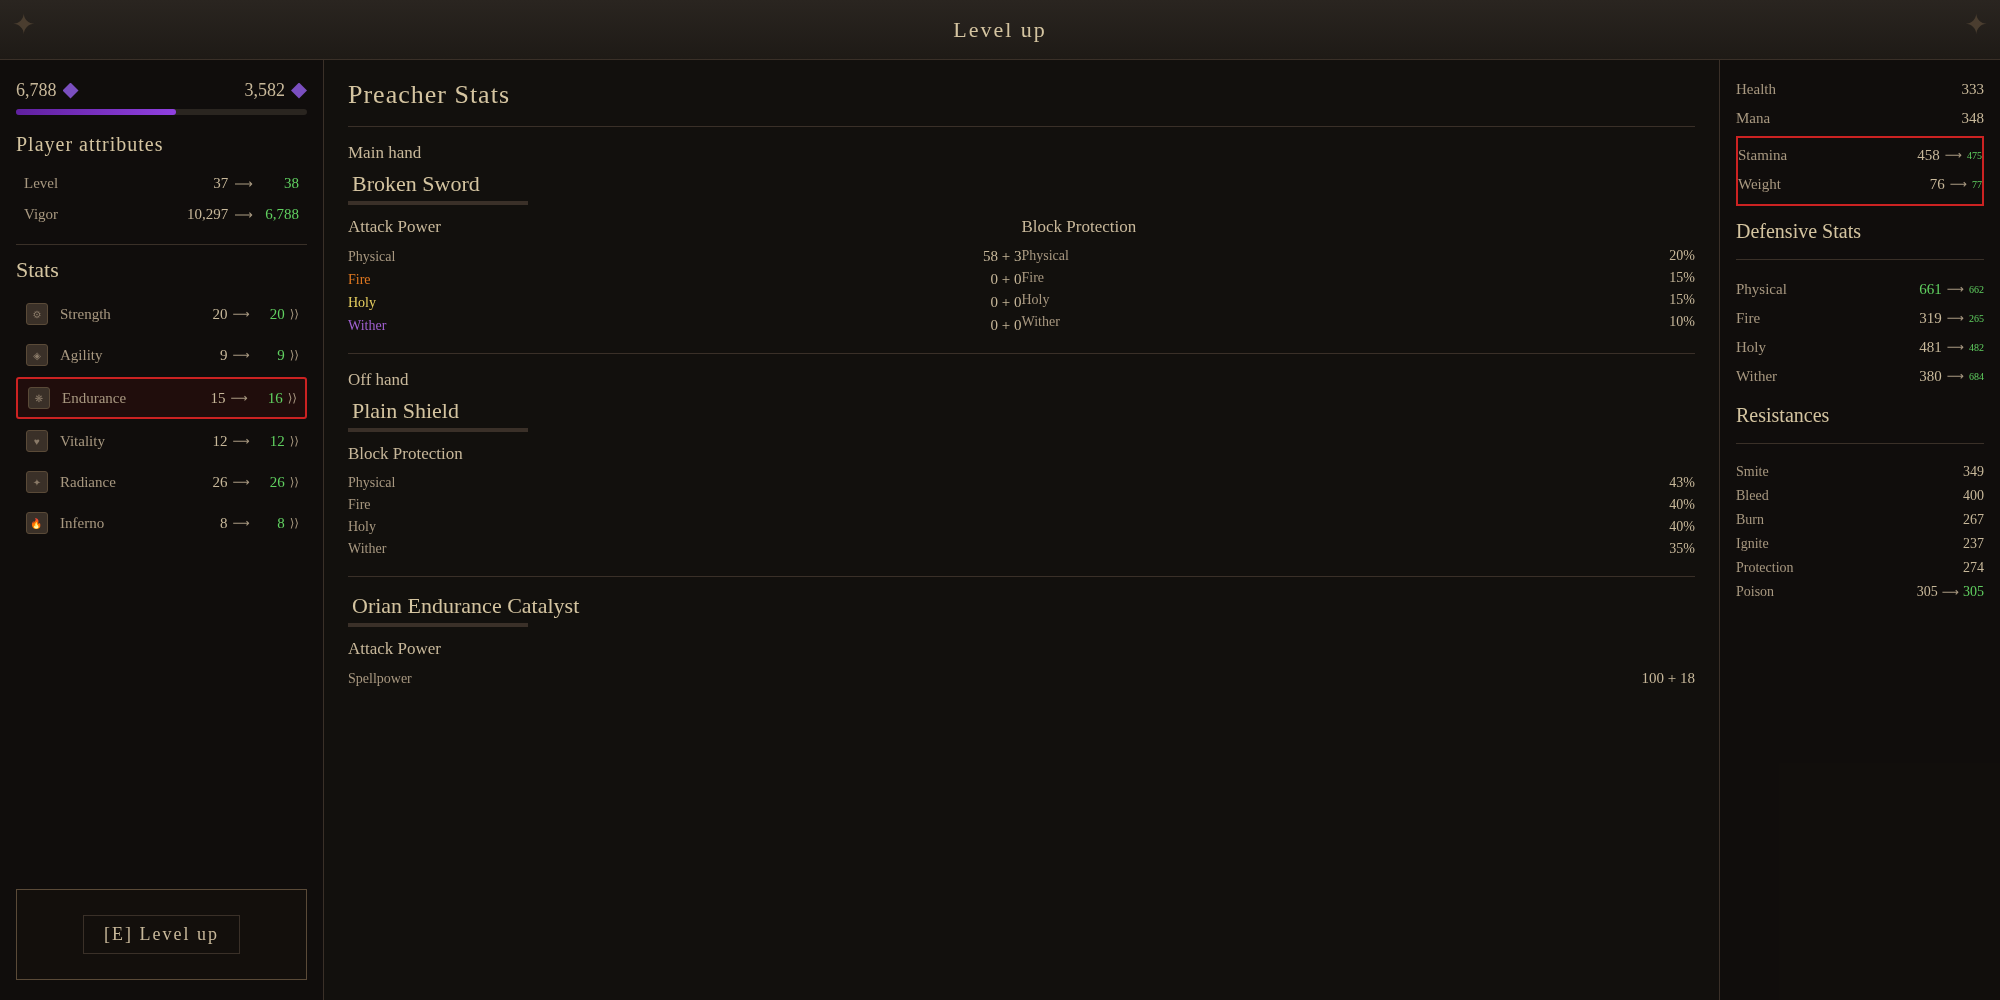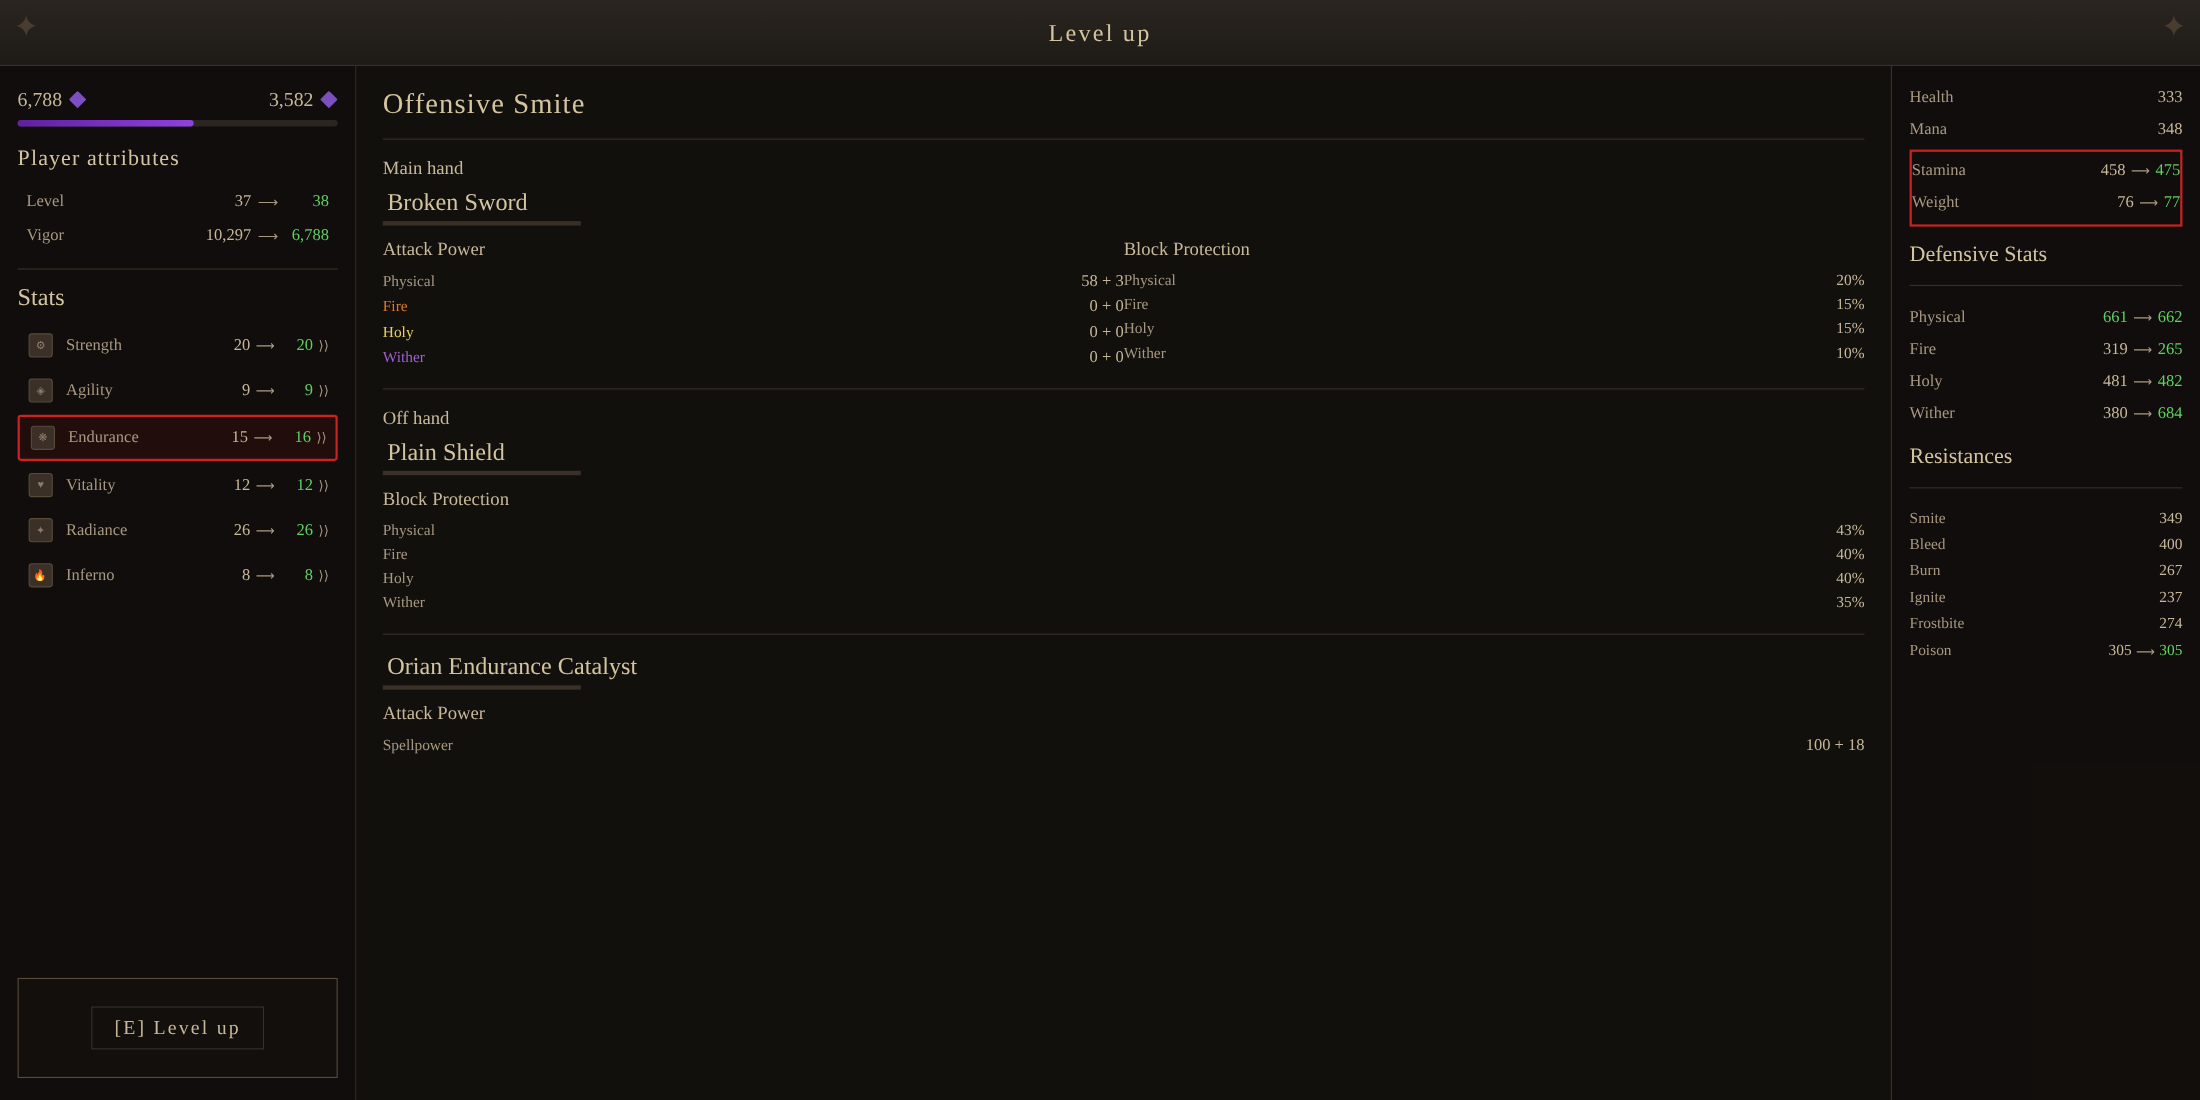--- a/index.html
+++ b/index.html
@@ -298,21 +298,21 @@
       flex: 1;
       font-size: 15px;
       color: #a89880;
     }
     .right-stat-value {
       font-size: 15px;
       color: #c8b89a;
       text-align: right;
     }
     .right-stat-arrow { color: #a89880; font-size: 12px; margin: 0 5px; }
-    .right-stat-new { font-size: 15px; color: #60d060; }
+    .right-stat-new { font-size: 10px; color: #60d060; }
 
     .right-section-title {
       font-size: 20px;
       color: #d4c4a0;
       margin: 14px 0 8px 0;
     }
 
     .highlighted-box {
       border: 2px solid #cc2222;
       padding: 4px 0;
@@ -449,21 +449,21 @@
 
     <div class="level-up-btn" style="margin-top:auto">
       <div class="level-up-btn-inner">
         <span>[E]</span>
         <span>Level up</span>
       </div>
     </div>
   </div>
 
   <div class="center-panel">
-    <div class="panel-title">Offensive Smite</div>
+    <div class="panel-title">Preacher Stats</div>
     <hr class="separator-line">
 
     <div class="section-header">Main hand</div>
     <div class="weapon-name">Broken Sword</div>
     <div class="weapon-bar"></div>
 
     <div class="stats-grid">
 
       <div>
         <div class="stat-block-title">Attack Power</div>
@@ -616,21 +616,21 @@
     </div>
     <div class="res-row">
       <span class="res-label">Burn</span>
       <span class="res-value">267</span>
     </div>
     <div class="res-row">
       <span class="res-label">Ignite</span>
       <span class="res-value">237</span>
     </div>
     <div class="res-row">
-      <span class="res-label">Frostbite</span>
+      <span class="res-label">Protection</span>
       <span class="res-value">274</span>
     </div>
     <div class="res-row">
       <span class="res-label">Poison</span>
       <span class="res-value">305</span>
       <span class="res-arrow">⟶</span>
       <span class="res-new">305</span>
     </div>
   </div>
 

